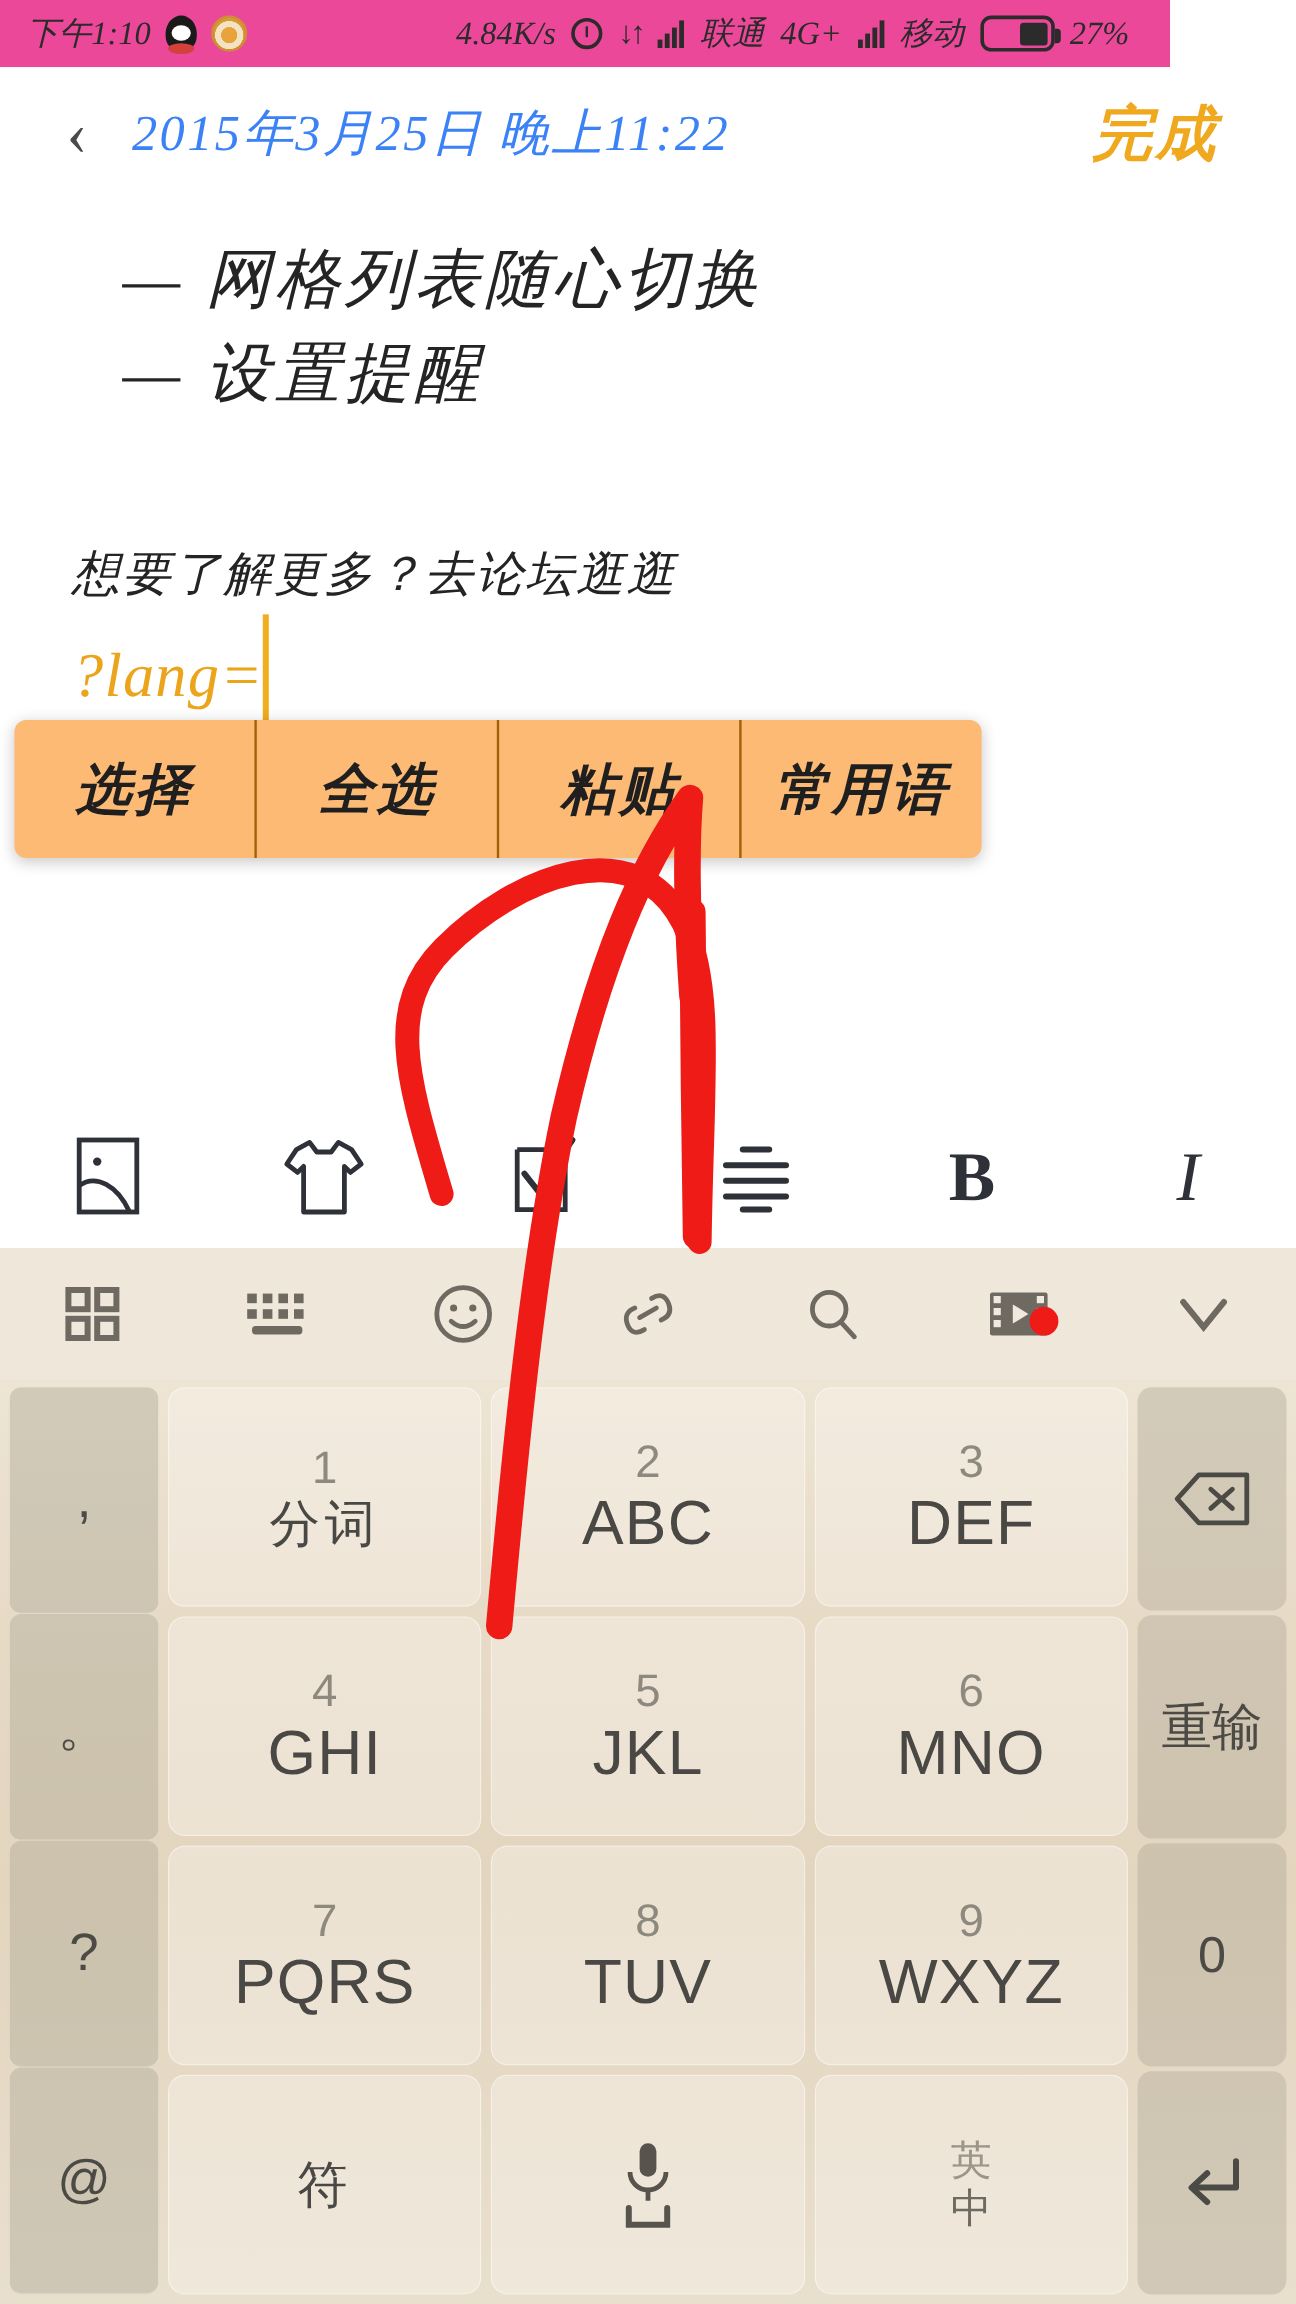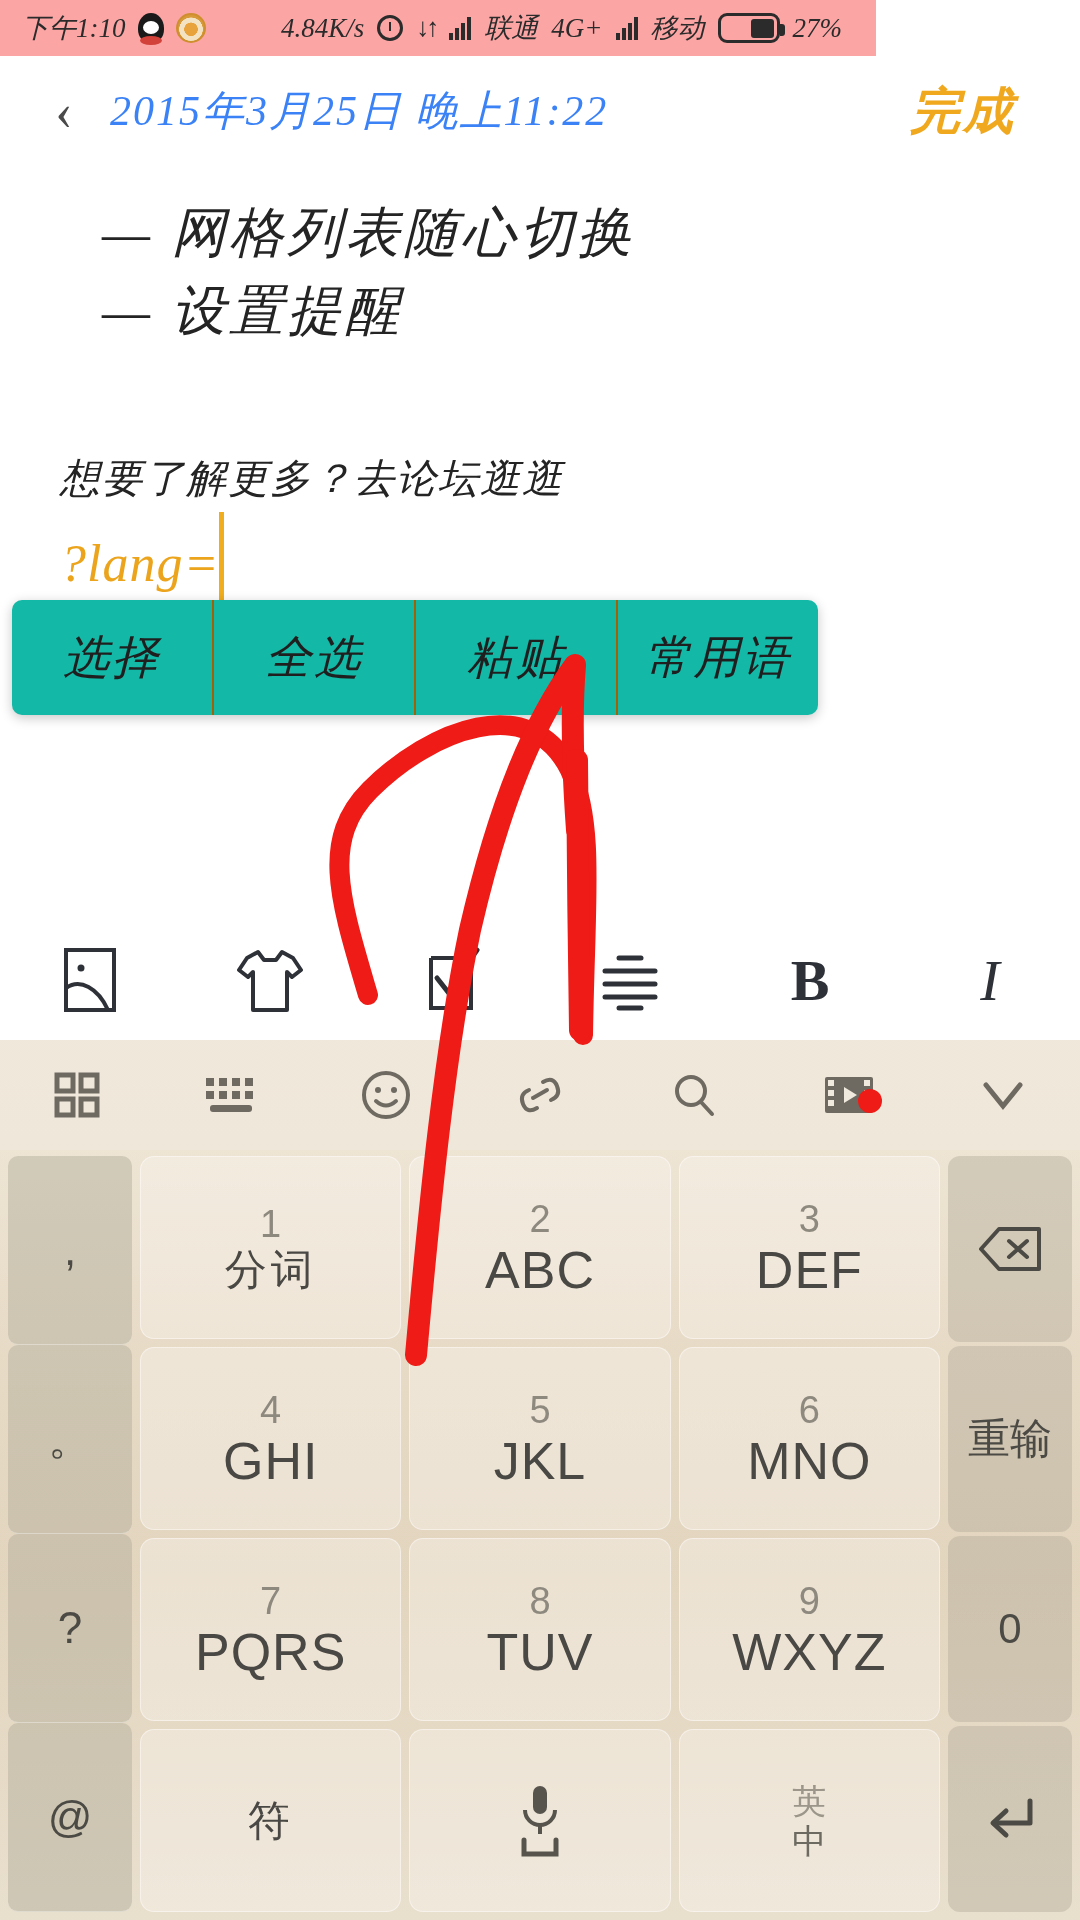--- a/index.html
+++ b/index.html
@@ -6,22 +6,22 @@
   html,body { width:1080px; height:1920px; }
   body {
     font-family:"Liberation Sans", sans-serif;
     background:#ffffff;
     position:relative;
     overflow:hidden;
   }
 
   
   #status-bar{
-    position:absolute; top:0; left:0; width:876px; height:56px;
-    display:flex; align-items:center; background:#fca5a5;
+    position:absolute; top:0; left:0; width:975px; height:56px;
+    display:flex; align-items:center; background:#ec4899;
     font-family:"Liberation Serif", serif;
     color:#2b2b2b; font-size:27px; font-style:italic;
   }
   #status-left{ display:flex; align-items:center; gap:12px; padding-left:22px; }
   #status-right{ display:flex; align-items:center; gap:13px; margin-left:auto; padding-right:34px; }
   .qq-ico{
     width:26px;height:30px;border-radius:50% 50% 45% 45%;
     background:#1a1a1a;position:relative;
   }
   .qq-ico:after{
@@ -106,23 +106,23 @@
     background:#f0ad1d;
   }
   #drag-handle{
     position:absolute; left:-22px; top:96px; width:50px; height:58px;
     background:#f6bb31; border-radius:0 0 26px 26px / 0 0 30px 30px;
   }
 
   
   #context-menu{
     position:absolute; top:600px; left:12px; width:806px; height:115px;
-    background:#14b8a6; border-radius:10px;
+    background:#fdba74; border-radius:10px;
     box-shadow:0 3px 12px rgba(0,0,0,.22);
-    display:flex; overflow:hidden; z-index:40;
+    display:flex; overflow:hidden; z-index:40;font-weight:bold;
   }
   .ctx-item{
     flex:1; display:flex; align-items:center; justify-content:center;
     font-family:"Liberation Serif", serif; font-style:italic;
     font-size:46px; color:#1f1f1f; letter-spacing:3px;
     border-left:2px solid #a16207;
   }
   .ctx-item:first-child{ border-left:none; }
 
   

